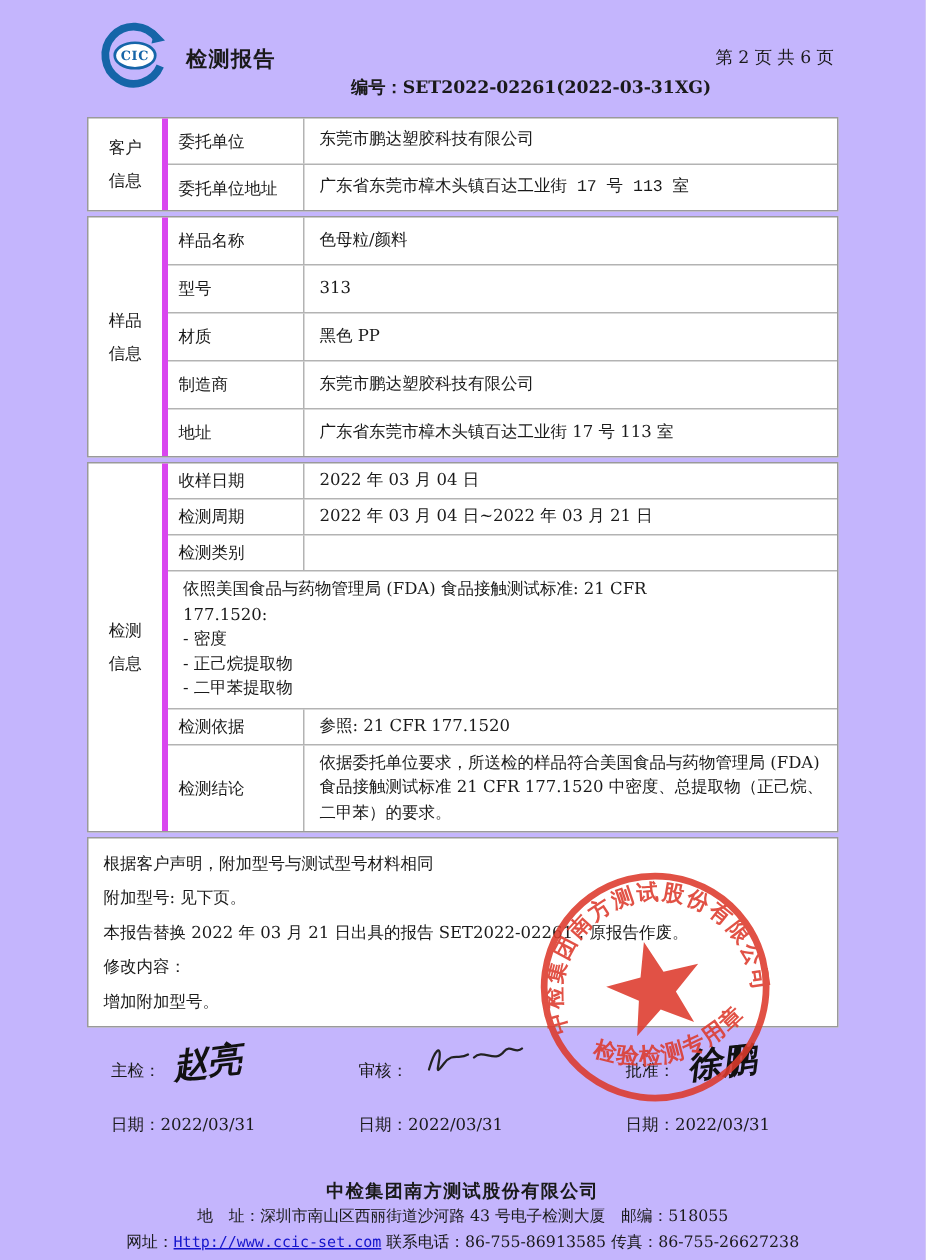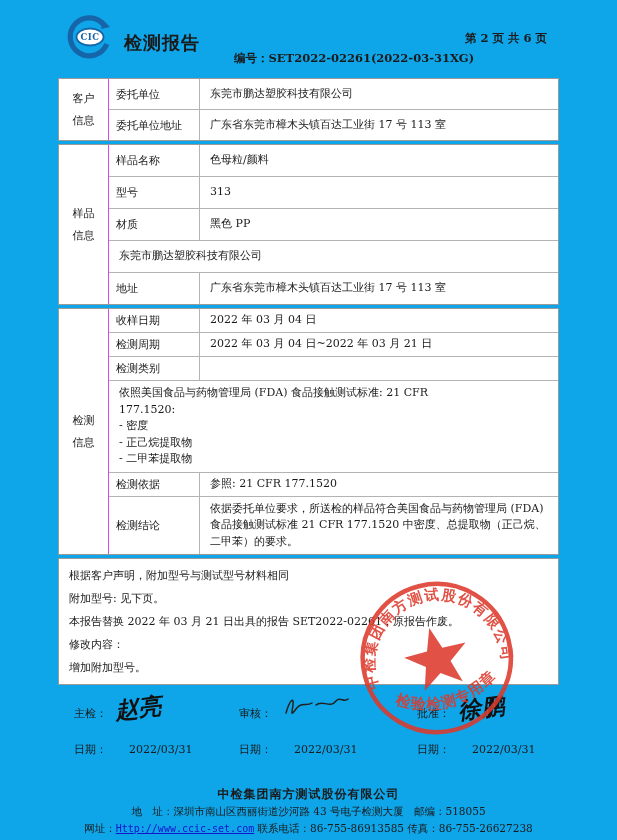--- a/index.html
+++ b/index.html
@@ -1,64 +1,64 @@
 <!DOCTYPE html>
 <html><head>
 <meta charset="utf-8">
 <style>
   html,body{margin:0;padding:0;}
   body{background:#e8e8e8;}
   .page{
     position:relative;
     width:617px;height:840px;
-    background:#0ea5e9;
+    background:#c4b5fd;
     font-family:"DejaVu Serif","Liberation Serif",serif;
     color:#1a1a1a;
     font-size:11px;
     overflow:hidden;
     margin:0 auto;
   }
   
   .hdr-logo{position:absolute;left:60px;top:12px;width:60px;height:50px;}
-  .hdr-title{position:absolute;left:124px;top:31px;font-weight:bold;font-size:18px;letter-spacing:1px;}
+  .hdr-title{position:absolute;left:124px;top:31px;font-weight:bold;font-size:14px;letter-spacing:1px;}
   .hdr-no{position:absolute;left:234px;top:31px;font-weight:bold;font-size:11.5px;margin-top:20px;}
-  .hdr-page{position:absolute;left:465px;top:31px;font-weight:bold;font-size:11.5px;}
+  .hdr-page{position:absolute;left:477px;top:31px;font-weight:normal;font-size:11.5px;}
   
   .tbl{position:absolute;left:58px;top:78px;width:501px;}
   .tgroup{border:1px solid #9a9a9a;margin-bottom:3px;display:flex;background:#fff;}
   .ghead{
-    width:49px;flex:0 0 49px;border-right:1px solid #d946ef;
+    width:49px;flex:0 0 49px;border-right:4px solid #d946ef;
     display:flex;align-items:center;justify-content:center;
     white-space:pre-line;text-align:center;line-height:22px;
   }
   .grows{flex:1;display:flex;flex-direction:column;}
   .trow{display:flex;border-top:1px solid #b3b3b3;}
   .trow:first-child{border-top:none;}
   .lcell{
     width:91px;flex:0 0 91px;border-right:1px solid #b3b3b3;
     display:flex;align-items:center;padding-left:7px;box-sizing:border-box;
   }
   .vcell{
     flex:1;display:flex;align-items:center;padding:3px 6px 3px 10px;
     box-sizing:border-box;white-space:pre-line;line-height:16.5px;
   }
-  .h31{min-height:30px;} .h32{min-height:31px;text-align:right;} .h24{min-height:23px;}
+  .h31{min-height:30px;font-family:Liberation Mono, monospace;} .h32{min-height:31px;text-align:right;} .h24{min-height:23px;}
   .multi .lcell{align-items:center;}
   .multi .vcell{align-items:flex-start;padding-top:4px;padding-bottom:4px;}
   .notes-cell{flex:1;padding:5px 8px 5px 10px;white-space:pre-line;line-height:23px;box-sizing:border-box;}
   
   .sigs{position:absolute;left:58px;top:690px;width:501px;display:grid;
         grid-template-columns:165px 178px 158px;row-gap:16px;}
   .sig-cell{display:flex;align-items:center;gap:8px;padding-left:16px;height:36px;}
   .sig-label{flex:0 0 auto;margin-top:10px;}
   .sig-hand{
     font-size:23px;font-weight:600;font-style:italic;
     transform:rotate(-7deg);display:inline-block;color:#111;
   }
-  .date-cell{display:flex;align-items:center;gap:22px;padding-left:16px;}
+  .date-cell{display:flex;align-items:center;padding-left:16px;}
   
   .stamp{position:absolute;left:356px;top:578px;width:162px;height:162px;
          opacity:.88;transform:rotate(-14deg);pointer-events:none;z-index:3;}
   
   .footer{position:absolute;left:0;top:786px;width:617px;text-align:center;line-height:17px;}
   .f-company{font-weight:bold;font-size:12px;letter-spacing:1px;}
   .f-line{font-size:10.5px;}
   .f-link{color:#1414cc;text-decoration:underline;font-family:"DejaVu Sans Mono","Liberation Mono",monospace;font-size:10px;}
 </style>
 </head>
@@ -103,20 +103,21 @@
         </div>
         <div class="trow h32">
           <div class="lcell">型号</div>
           <div class="vcell">313</div>
         </div>
         <div class="trow h32">
           <div class="lcell">材质</div>
           <div class="vcell">黑色 PP</div>
         </div>
         <div class="trow h32">
+          <div class="lcell">制造商</div>
           <div class="vcell">东莞市鹏达塑胶科技有限公司</div>
         </div>
         <div class="trow h32">
           <div class="lcell">地址</div>
           <div class="vcell">广东省东莞市樟木头镇百达工业街 17 号 113 室</div>
         </div>
       </div>
     </div>
 
     <div class="tgroup">

